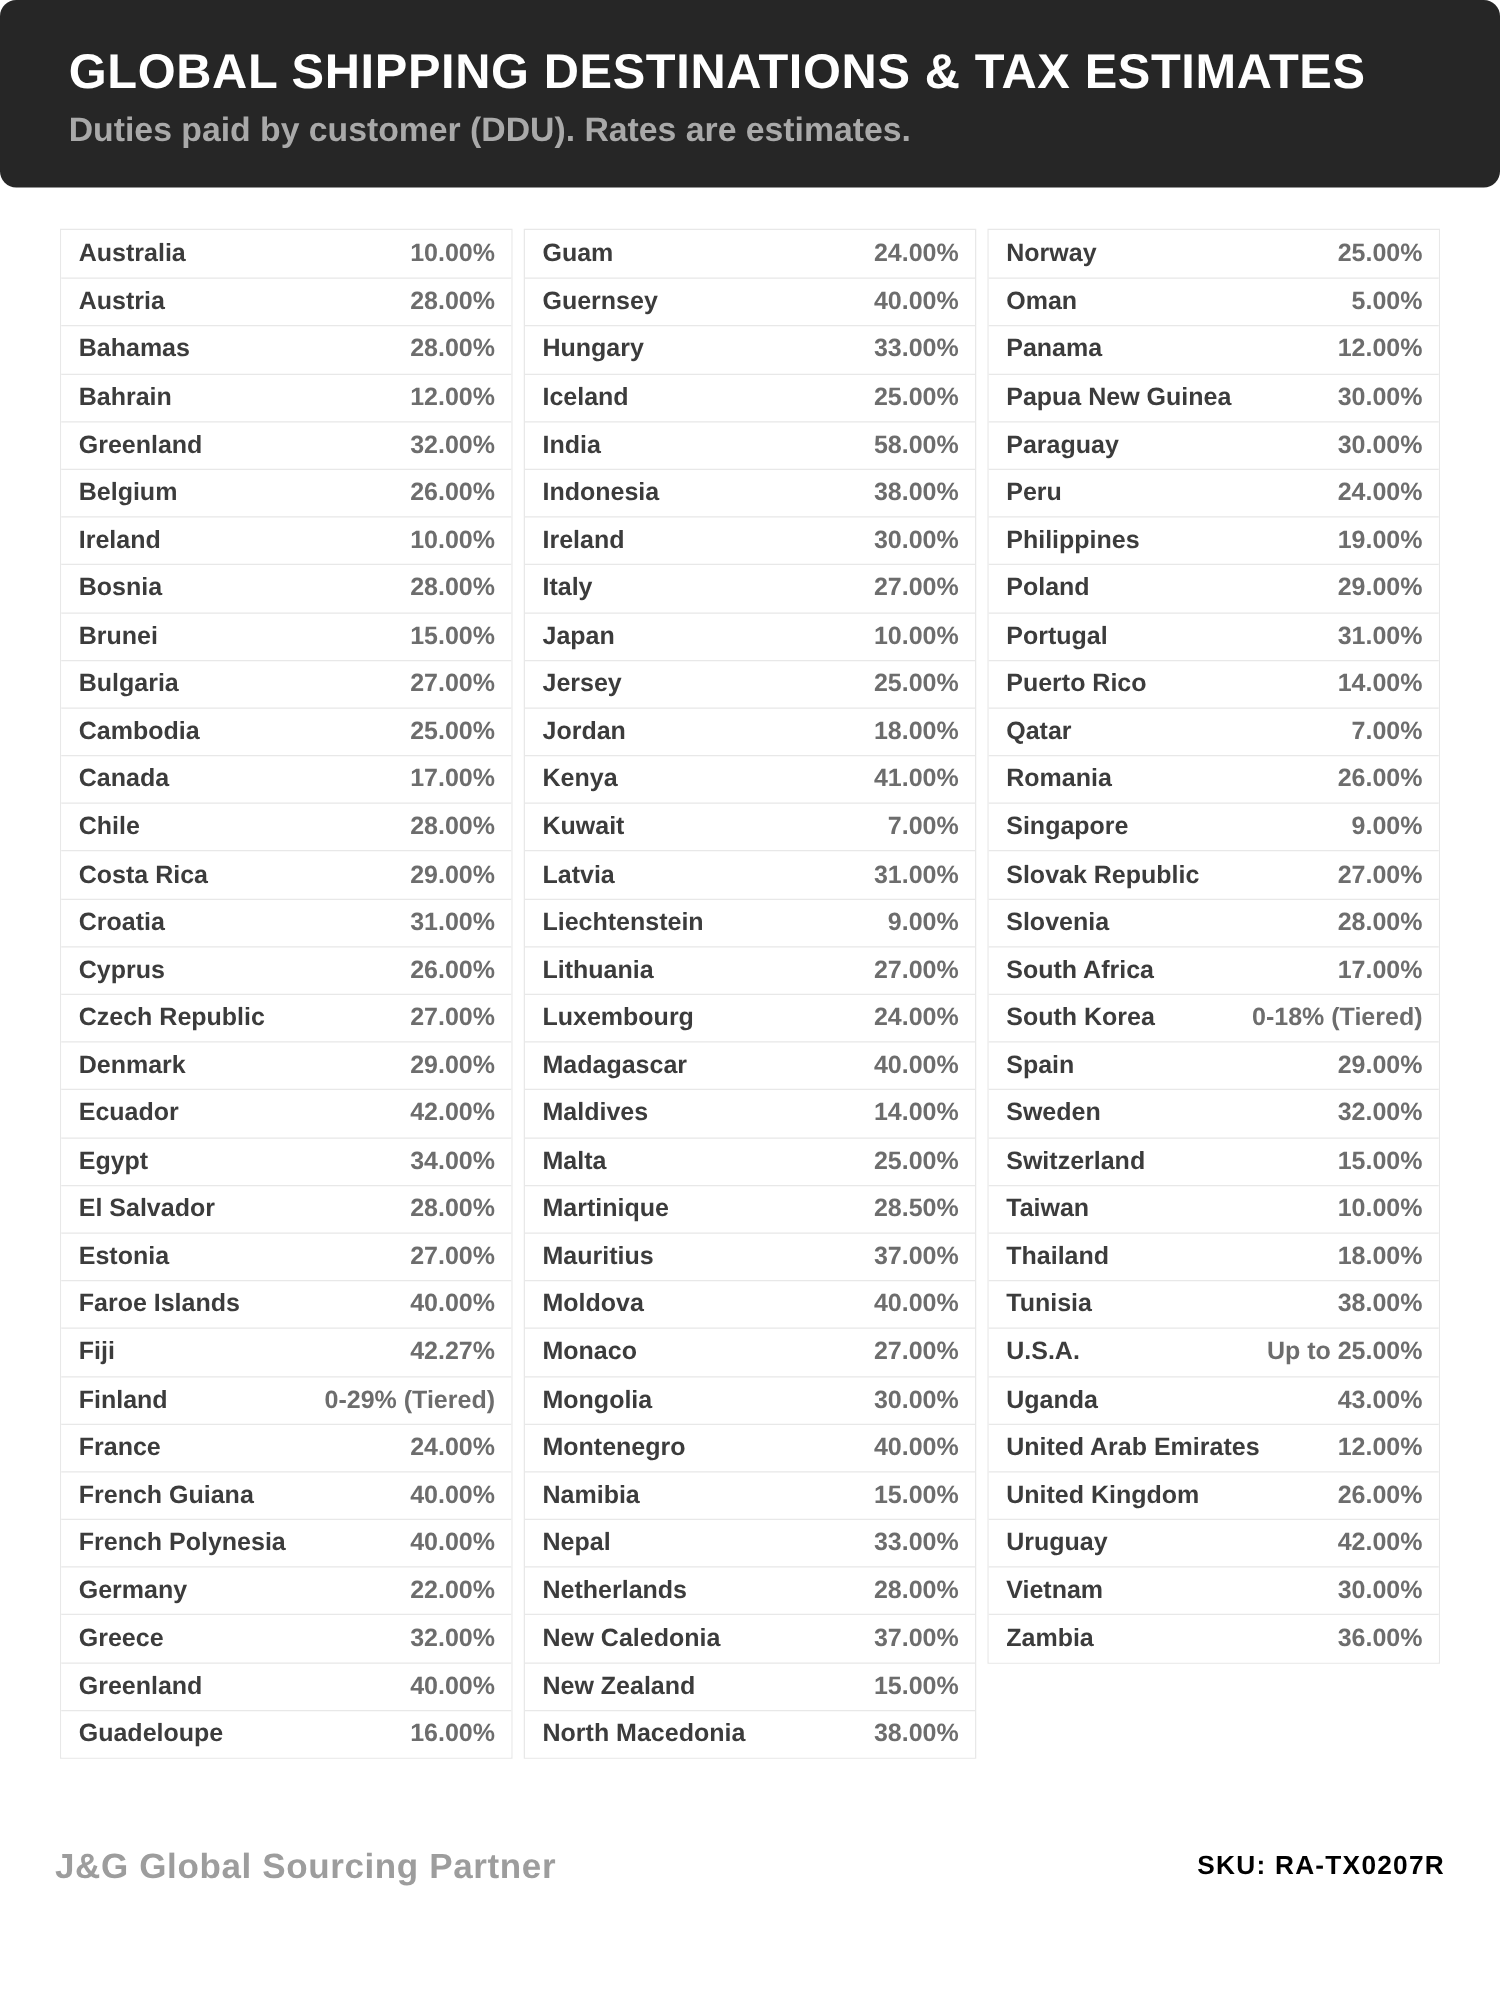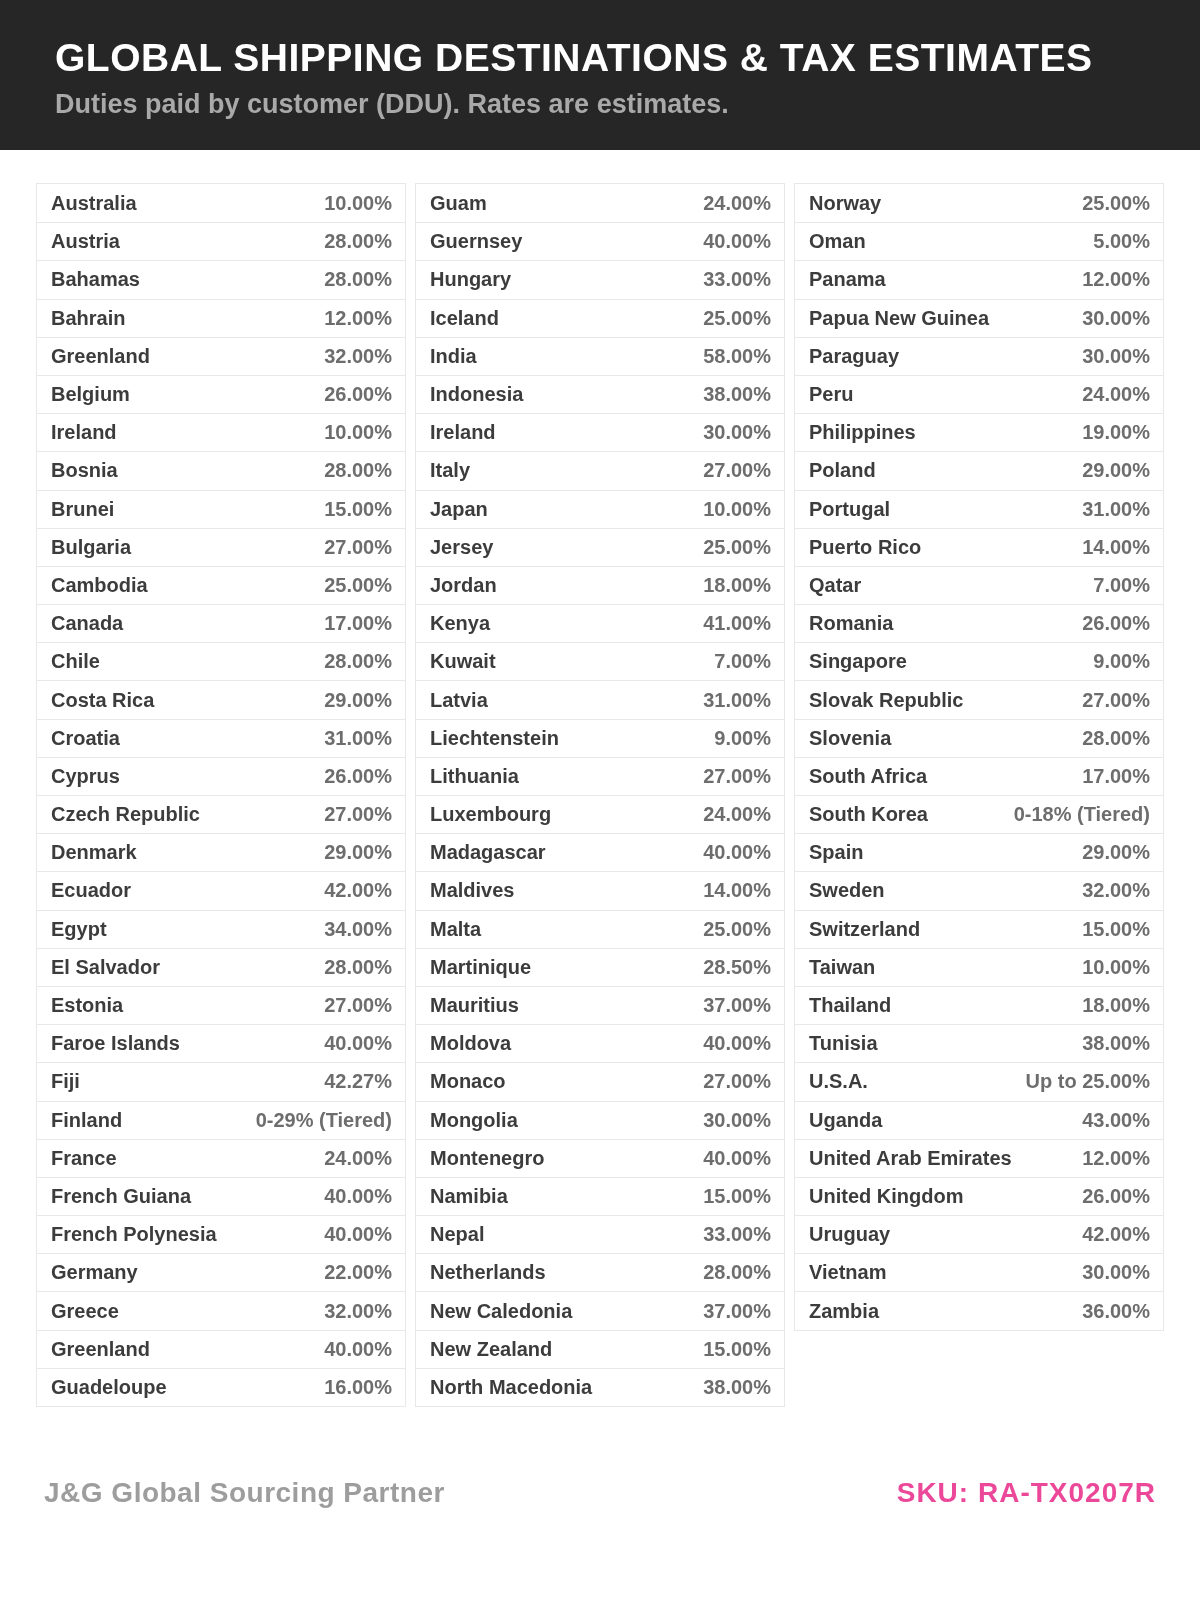--- a/index.html
+++ b/index.html
@@ -9,38 +9,39 @@
     font-family: "Liberation Sans", "DejaVu Sans", sans-serif;
     overflow: hidden;
   }
   .header {
     height: 150px;
     background: #262626;
     display: flex;
     flex-direction: column;
     justify-content: center;
     padding: 6px 55px 0;
+    border-radius: 13px;
   }
   .header h1 {
     color: #ffffff;
     font-size: 39px;
     font-weight: 800;
     letter-spacing: 0.5px;
     white-space: nowrap;
   }
   .header .subtitle {
     margin-top: 9px;
     color: #a9a9a9;
     font-size: 27px;
     font-weight: 700;
   }
   .table-wrap {
     display: flex;
     gap: 9px;
-    margin: 33px 36px 0;
+    margin: 33px 48px 0;
   }
   .col {
     flex: 1;
     align-self: flex-start;
     background: #ffffff;
     border: 1px solid #e8e8e8;
   }
   .row {
     height: 38.2px;
     display: flex;
@@ -69,23 +70,23 @@
     justify-content: space-between;
     align-items: center;
   }
   .brand {
     font-size: 28px;
     font-weight: 800;
     color: #9d9d9d;
     letter-spacing: 0.5px;
   }
   .sku {
-    font-size: 28px;
+    font-size: 21px;
     font-weight: 800;
-    color: #ec4899;
+    color: #000000;
     letter-spacing: 1px;
   }
 </style>
 </head>
 <body>
 
 <div class="header">
   <h1>GLOBAL SHIPPING DESTINATIONS &amp; TAX ESTIMATES</h1>
   <div class="subtitle">Duties paid by customer (DDU). Rates are estimates.</div>
 </div>

